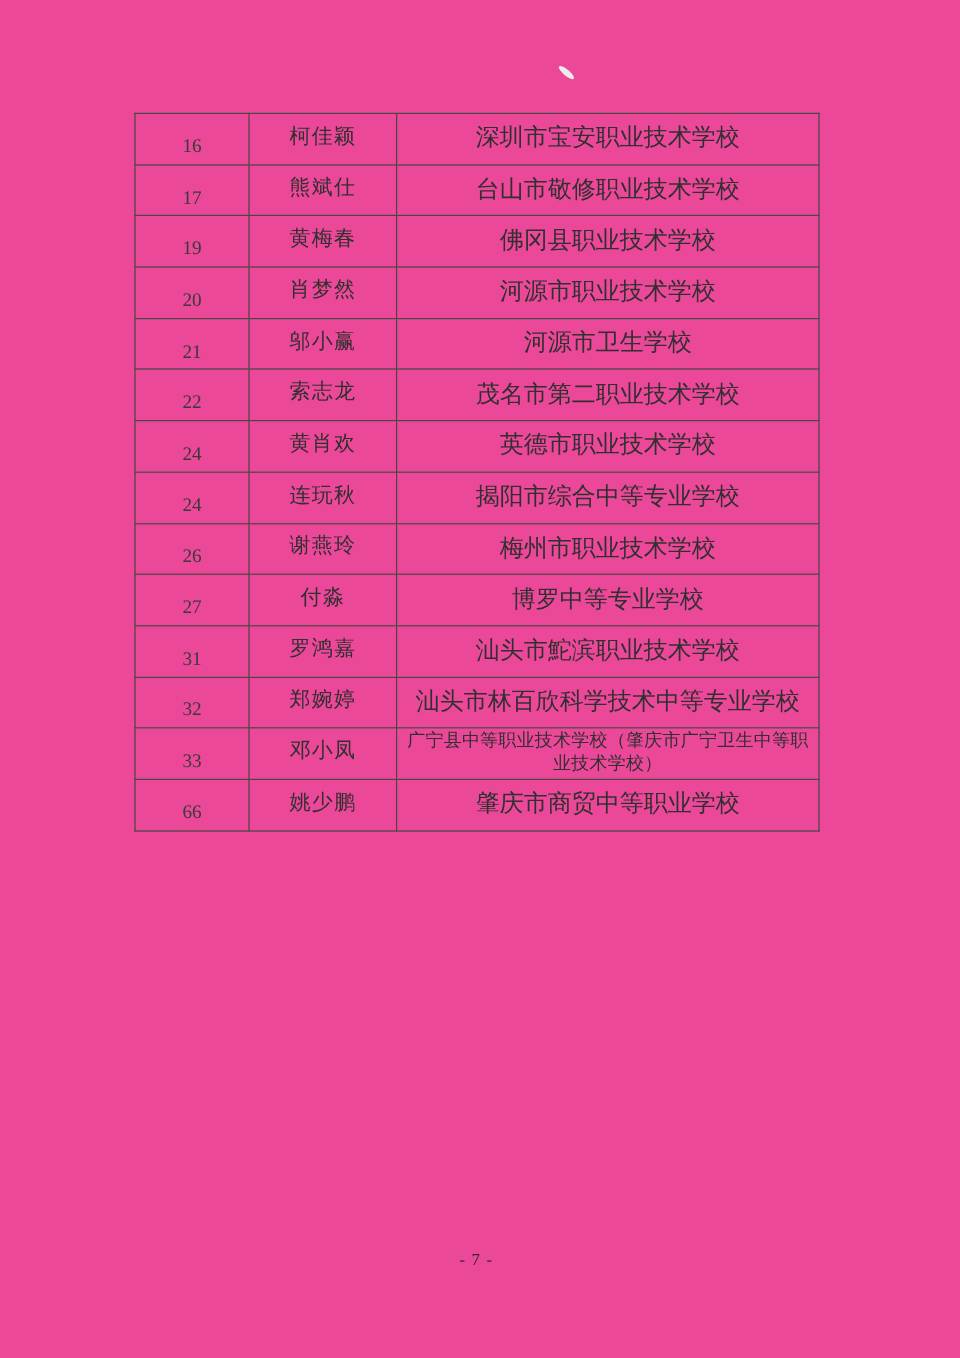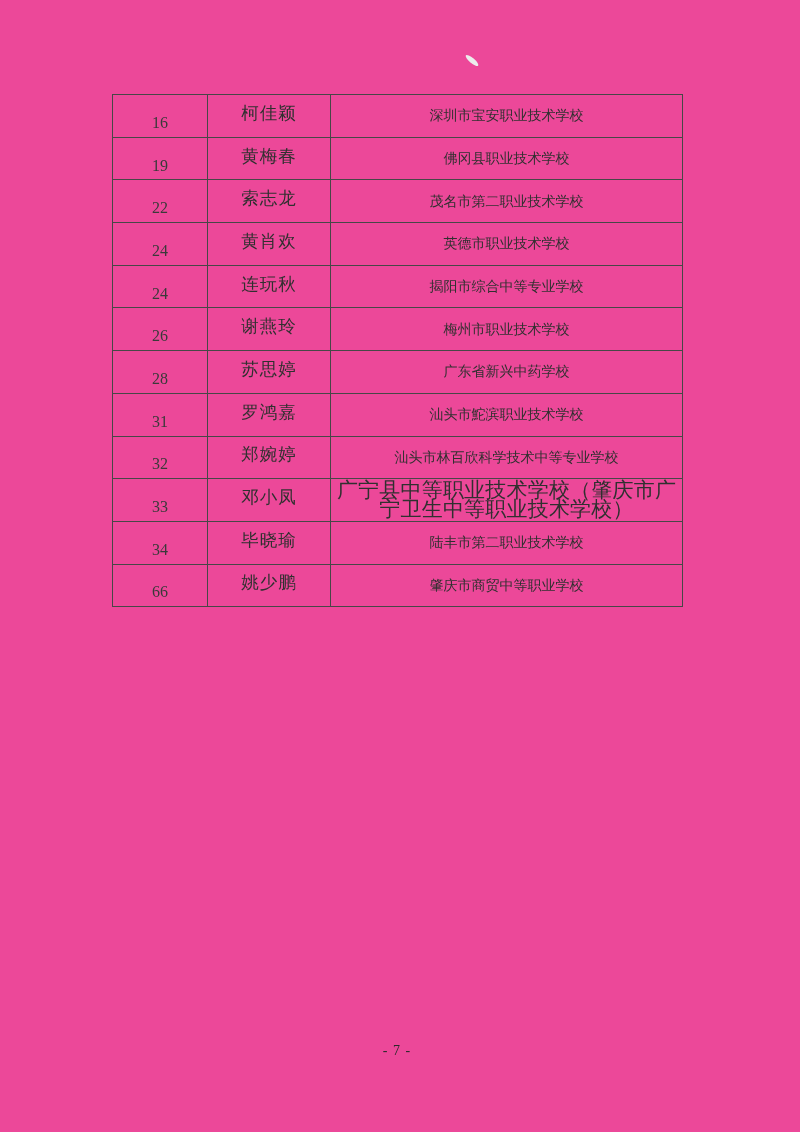--- a/index.html
+++ b/index.html
@@ -62,28 +62,28 @@
   }
   td.c-name span {
     display: inline-block;
     font-size: 17.5px;
     letter-spacing: 1px;
     color: #303030;
     transform: translateY(-3px);
   }
   td.c-school span {
     display: inline-block;
-    font-size: 14px;
+    font-size: 20px;
     color: #303030;
     line-height: 21px;
     padding: 0 3px;
   }
   
   tr.row-tall td.c-school span {
-    font-size: 21px;
+    font-size: 15px;
     line-height: 19px;
     letter-spacing: 0.2px;
   }
   .page-num {
     position: absolute;
     left: 112px;
     top: 1043px;
     width: 570px;
     text-align: center;
     font-size: 14px;
@@ -103,23 +103,38 @@
         <col class="c2">
         <col class="c3">
       </colgroup>
     <tbody>
       <tr>
         <td class="c-no"><span>16</span></td>
         <td class="c-name"><span>柯佳颖</span></td>
         <td class="c-school"><span>深圳市宝安职业技术学校</span></td>
       </tr>
       <tr>
+        <td class="c-no"><span>17</span></td>
+        <td class="c-name"><span>熊斌仕</span></td>
+        <td class="c-school"><span>台山市敬修职业技术学校</span></td>
+      </tr>
+      <tr>
         <td class="c-no"><span>19</span></td>
         <td class="c-name"><span>黄梅春</span></td>
         <td class="c-school"><span>佛冈县职业技术学校</span></td>
+      </tr>
+      <tr>
+        <td class="c-no"><span>20</span></td>
+        <td class="c-name"><span>肖梦然</span></td>
+        <td class="c-school"><span>河源市职业技术学校</span></td>
+      </tr>
+      <tr>
+        <td class="c-no"><span>21</span></td>
+        <td class="c-name"><span>邬小赢</span></td>
+        <td class="c-school"><span>河源市卫生学校</span></td>
       </tr>
       <tr>
         <td class="c-no"><span>22</span></td>
         <td class="c-name"><span>索志龙</span></td>
         <td class="c-school"><span>茂名市第二职业技术学校</span></td>
       </tr>
       <tr>
         <td class="c-no"><span>24</span></td>
         <td class="c-name"><span>黄肖欢</span></td>
         <td class="c-school"><span>英德市职业技术学校</span></td>
@@ -128,45 +143,40 @@
         <td class="c-no"><span>24</span></td>
         <td class="c-name"><span>连玩秋</span></td>
         <td class="c-school"><span>揭阳市综合中等专业学校</span></td>
       </tr>
       <tr>
         <td class="c-no"><span>26</span></td>
         <td class="c-name"><span>谢燕玲</span></td>
         <td class="c-school"><span>梅州市职业技术学校</span></td>
       </tr>
       <tr>
-        <td class="c-no"><span>28</span></td>
-        <td class="c-name"><span>苏思婷</span></td>
-        <td class="c-school"><span>广东省新兴中药学校</span></td>
+        <td class="c-no"><span>27</span></td>
+        <td class="c-name"><span>付淼</span></td>
+        <td class="c-school"><span>博罗中等专业学校</span></td>
       </tr>
       <tr>
         <td class="c-no"><span>31</span></td>
         <td class="c-name"><span>罗鸿嘉</span></td>
         <td class="c-school"><span>汕头市鮀滨职业技术学校</span></td>
       </tr>
       <tr>
         <td class="c-no"><span>32</span></td>
         <td class="c-name"><span>郑婉婷</span></td>
         <td class="c-school"><span>汕头市林百欣科学技术中等专业学校</span></td>
       </tr>
       <tr class="row-tall">
         <td class="c-no"><span>33</span></td>
         <td class="c-name"><span>邓小凤</span></td>
         <td class="c-school"><span>广宁县中等职业技术学校（肇庆市广宁卫生中等职业技术学校）</span></td>
       </tr>
       <tr>
-        <td class="c-no"><span>34</span></td>
-        <td class="c-name"><span>毕晓瑜</span></td>
-        <td class="c-school"><span>陆丰市第二职业技术学校</span></td>
-      </tr>
-      <tr>
         <td class="c-no"><span>66</span></td>
         <td class="c-name"><span>姚少鹏</span></td>
         <td class="c-school"><span>肇庆市商贸中等职业学校</span></td>
       </tr>
     </tbody>
   </table>
 
   <div class="page-num">- 7 -</div>
 </div>
 

